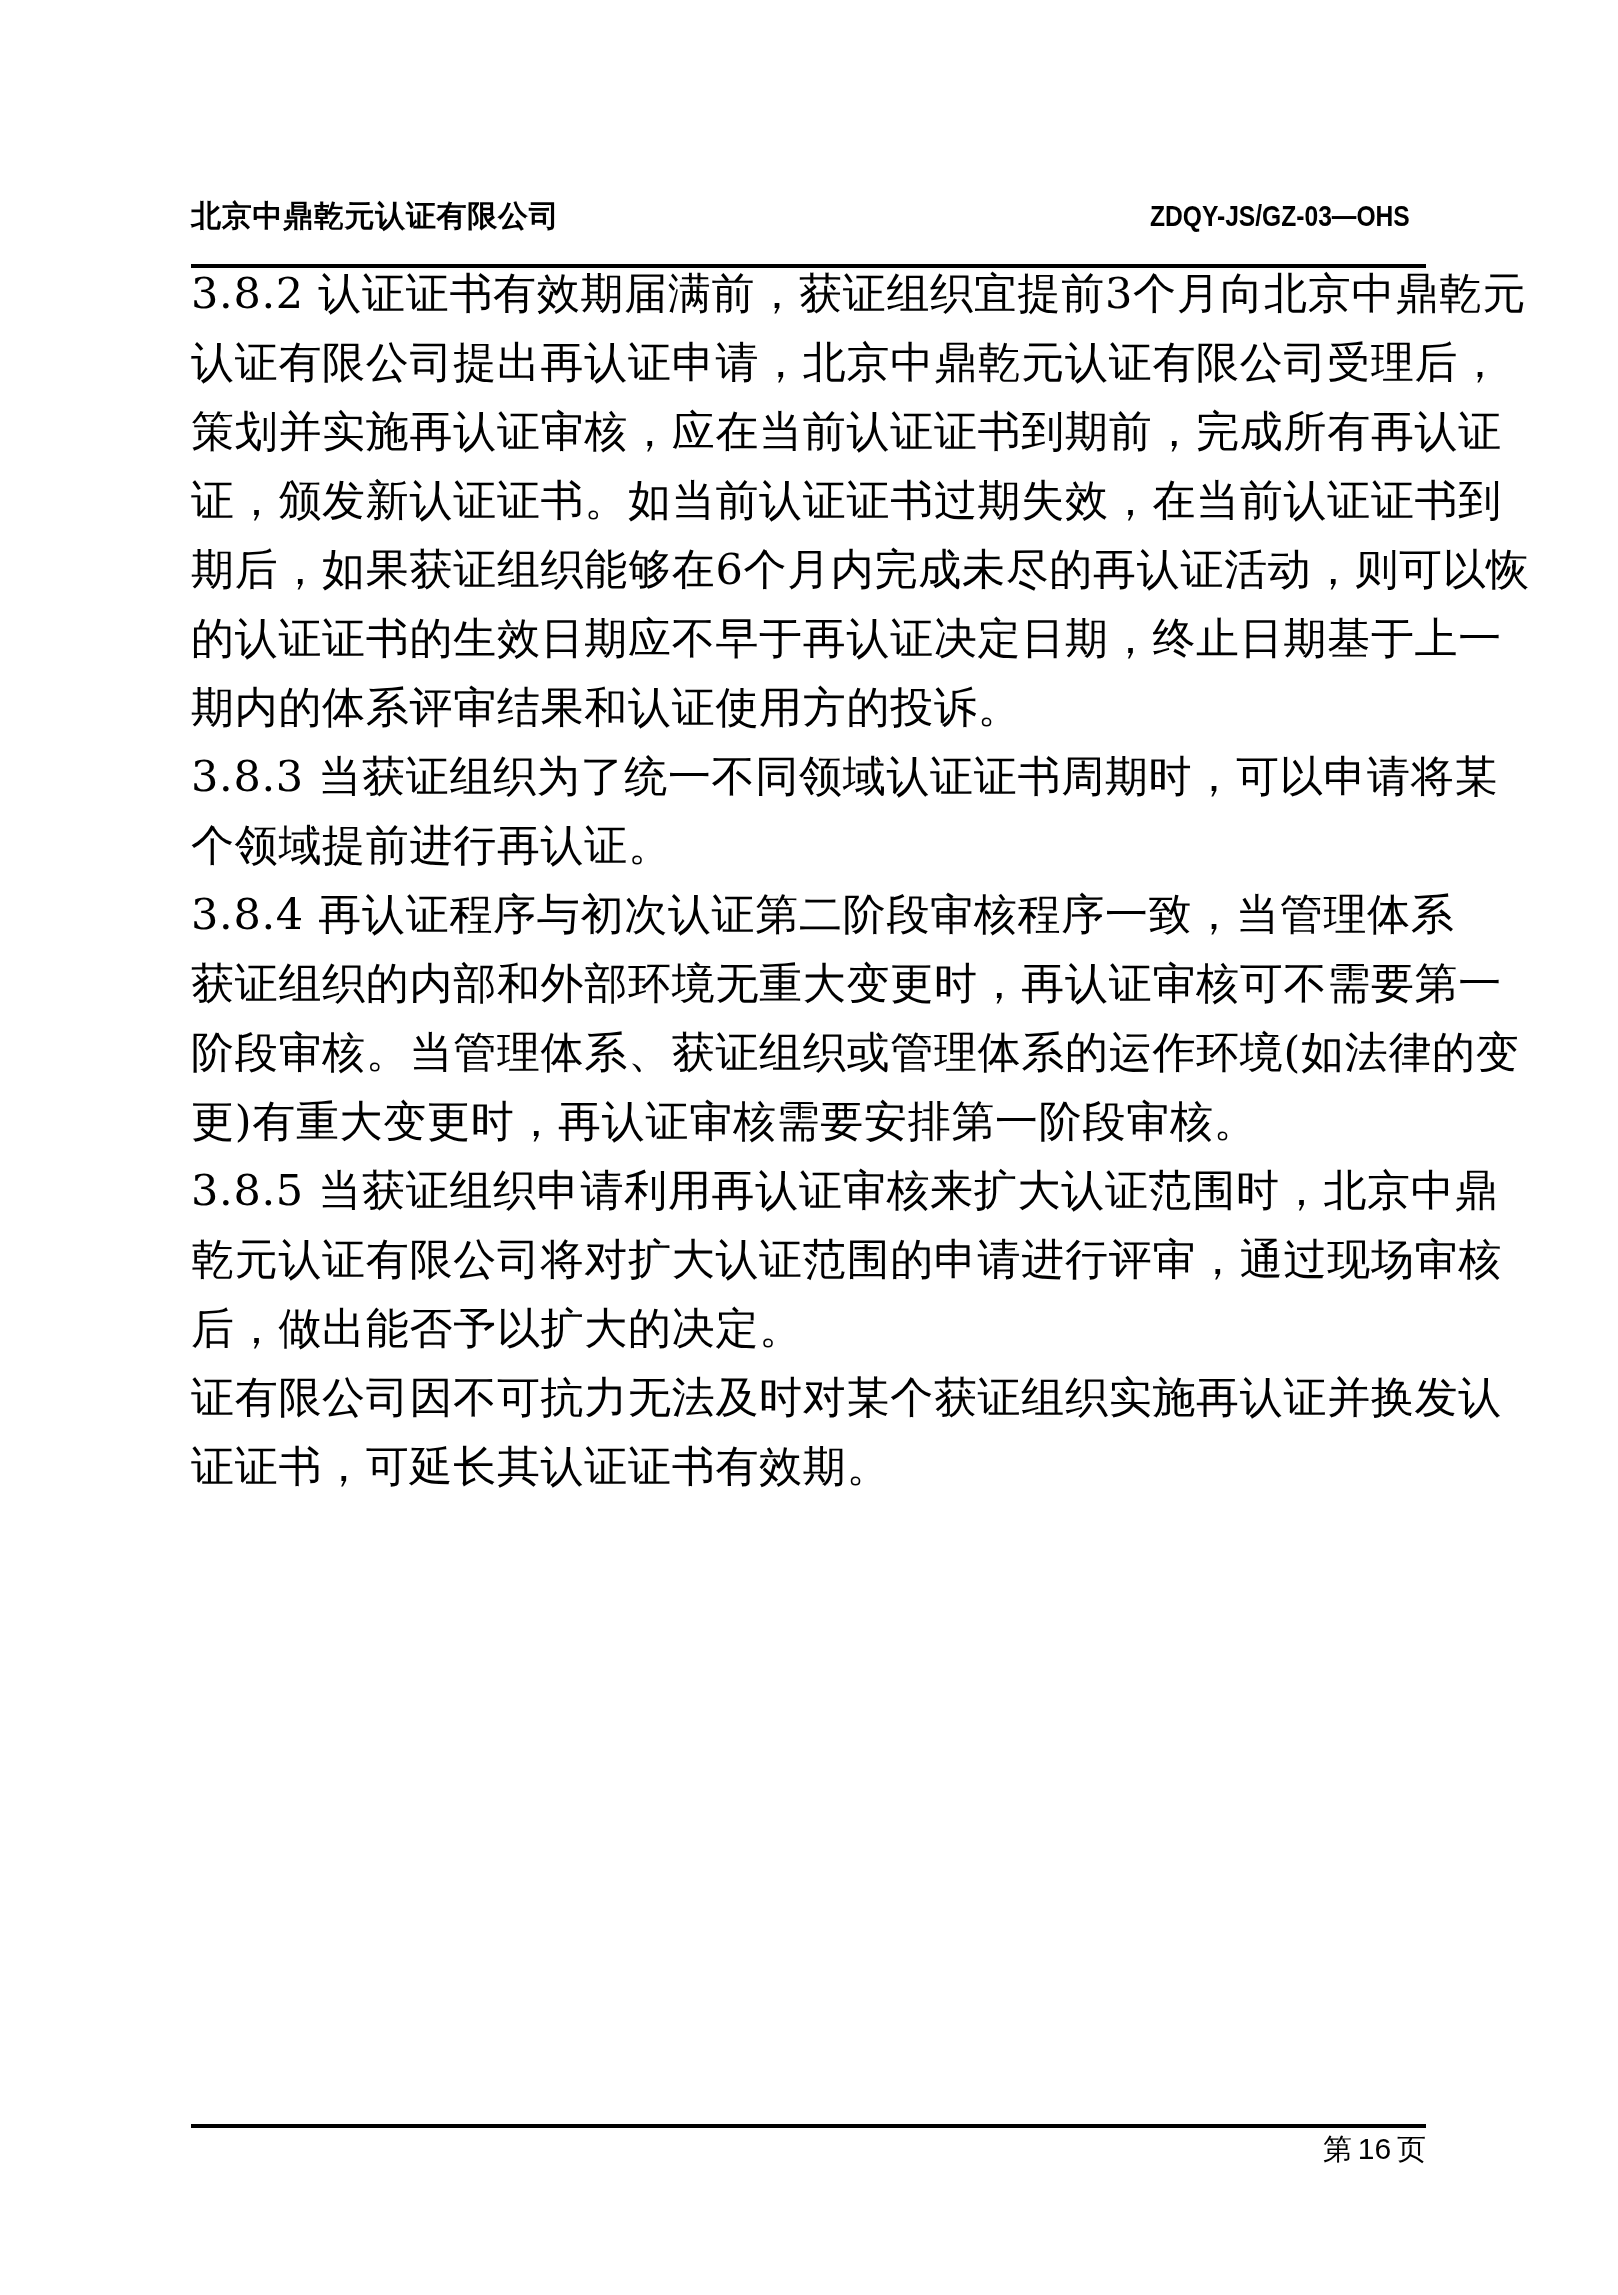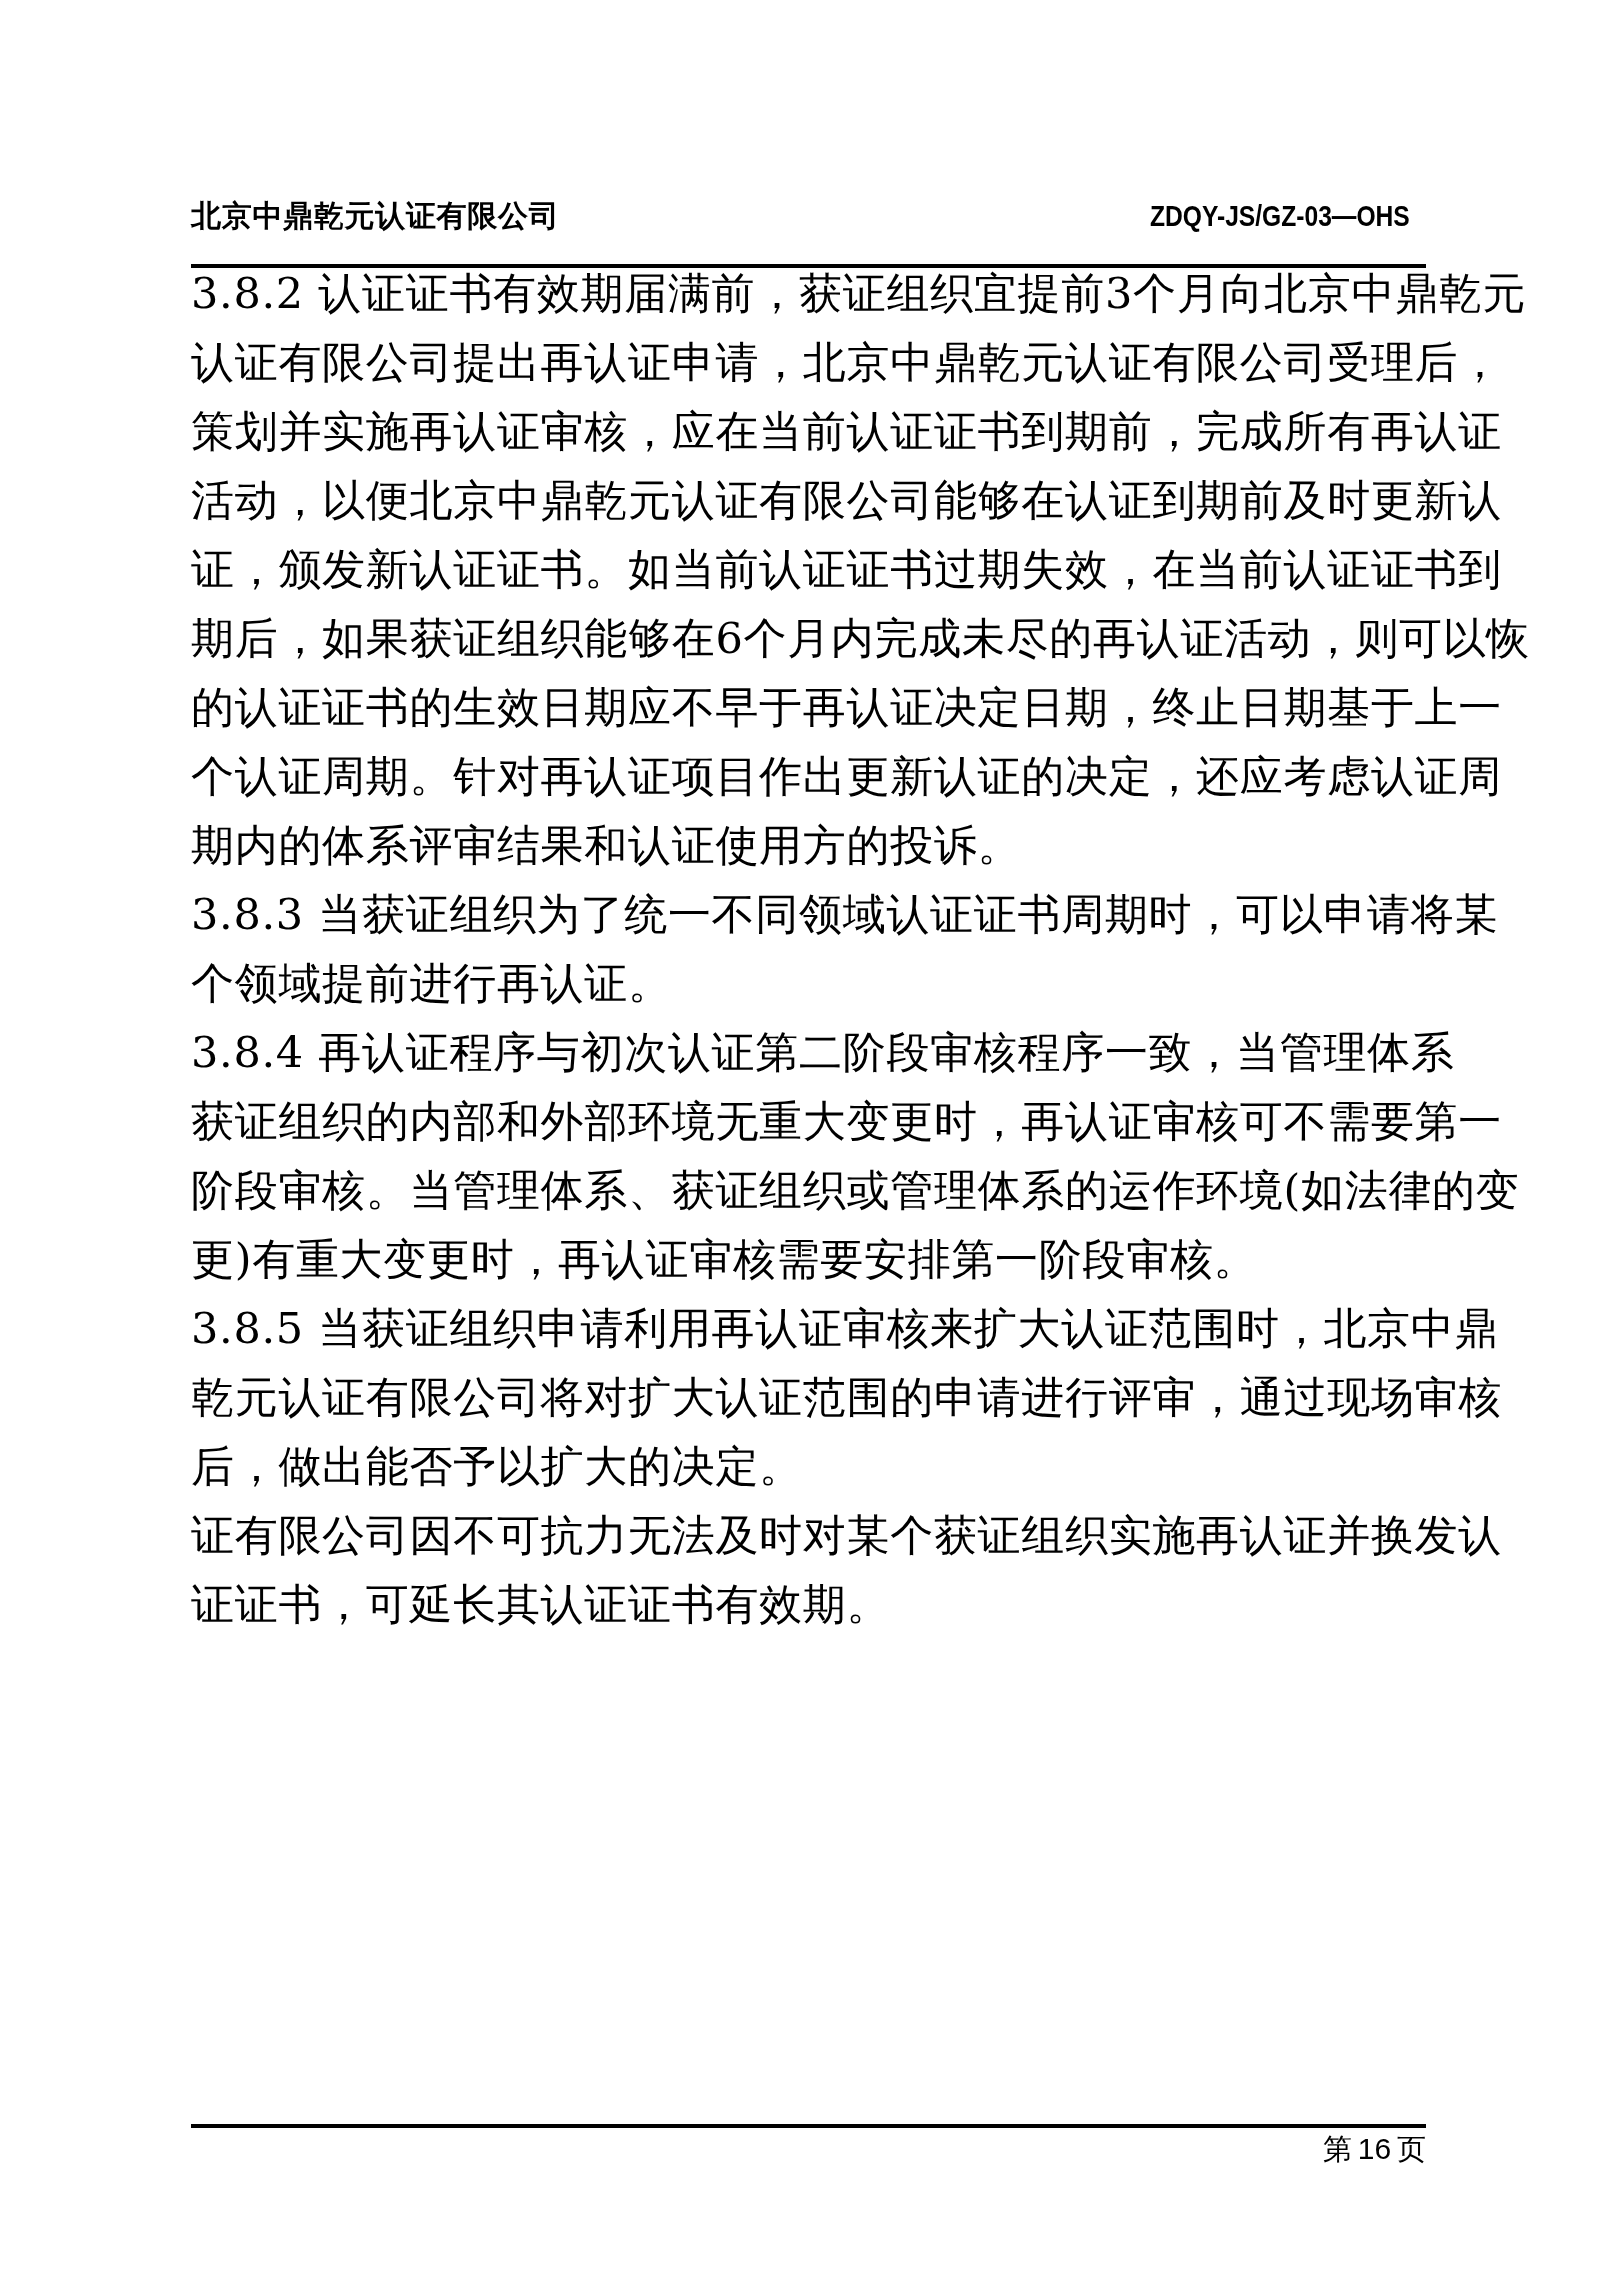--- a/index.html
+++ b/index.html
@@ -103,25 +103,23 @@
     <span class="header-company">北京中鼎乾元认证有限公司</span>
     <span class="header-code">ZDQY-JS/GZ-03—OHS</span>
   </div>
 
   <div class="rule rule-top"></div>
 
   <div class="body">
     <span class="line">3.8.2 认证证书有效期届满前，获证组织宜提前3个月向北京中鼎乾元</span>
     <span class="line">认证有限公司提出再认证申请，北京中鼎乾元认证有限公司受理后，</span>
     <span class="line">策划并实施再认证审核，应在当前认证证书到期前，完成所有再认证</span>
-    <span class="line">活动，以便北京中鼎乾元认证有限公司能够在认证到期前及时更新认</span>
     <span class="line">证，颁发新认证证书。如当前认证证书过期失效，在当前认证证书到</span>
     <span class="line">期后，如果获证组织能够在6个月内完成未尽的再认证活动，则可以恢</span>
     <span class="line">的认证证书的生效日期应不早于再认证决定日期，终止日期基于上一</span>
-    <span class="line">个认证周期。针对再认证项目作出更新认证的决定，还应考虑认证周</span>
     <span class="line">期内的体系评审结果和认证使用方的投诉。</span>
     <span class="line">3.8.3 当获证组织为了统一不同领域认证证书周期时，可以申请将某</span>
     <span class="line">个领域提前进行再认证。</span>
     <span class="line">3.8.4 再认证程序与初次认证第二阶段审核程序一致，当管理体系</span>
     <span class="line">获证组织的内部和外部环境无重大变更时，再认证审核可不需要第一</span>
     <span class="line">阶段审核。当管理体系、获证组织或管理体系的运作环境(如法律的变</span>
     <span class="line">更)有重大变更时，再认证审核需要安排第一阶段审核。</span>
     <span class="line">3.8.5 当获证组织申请利用再认证审核来扩大认证范围时，北京中鼎</span>
     <span class="line">乾元认证有限公司将对扩大认证范围的申请进行评审，通过现场审核</span>
     <span class="line">后，做出能否予以扩大的决定。</span>

